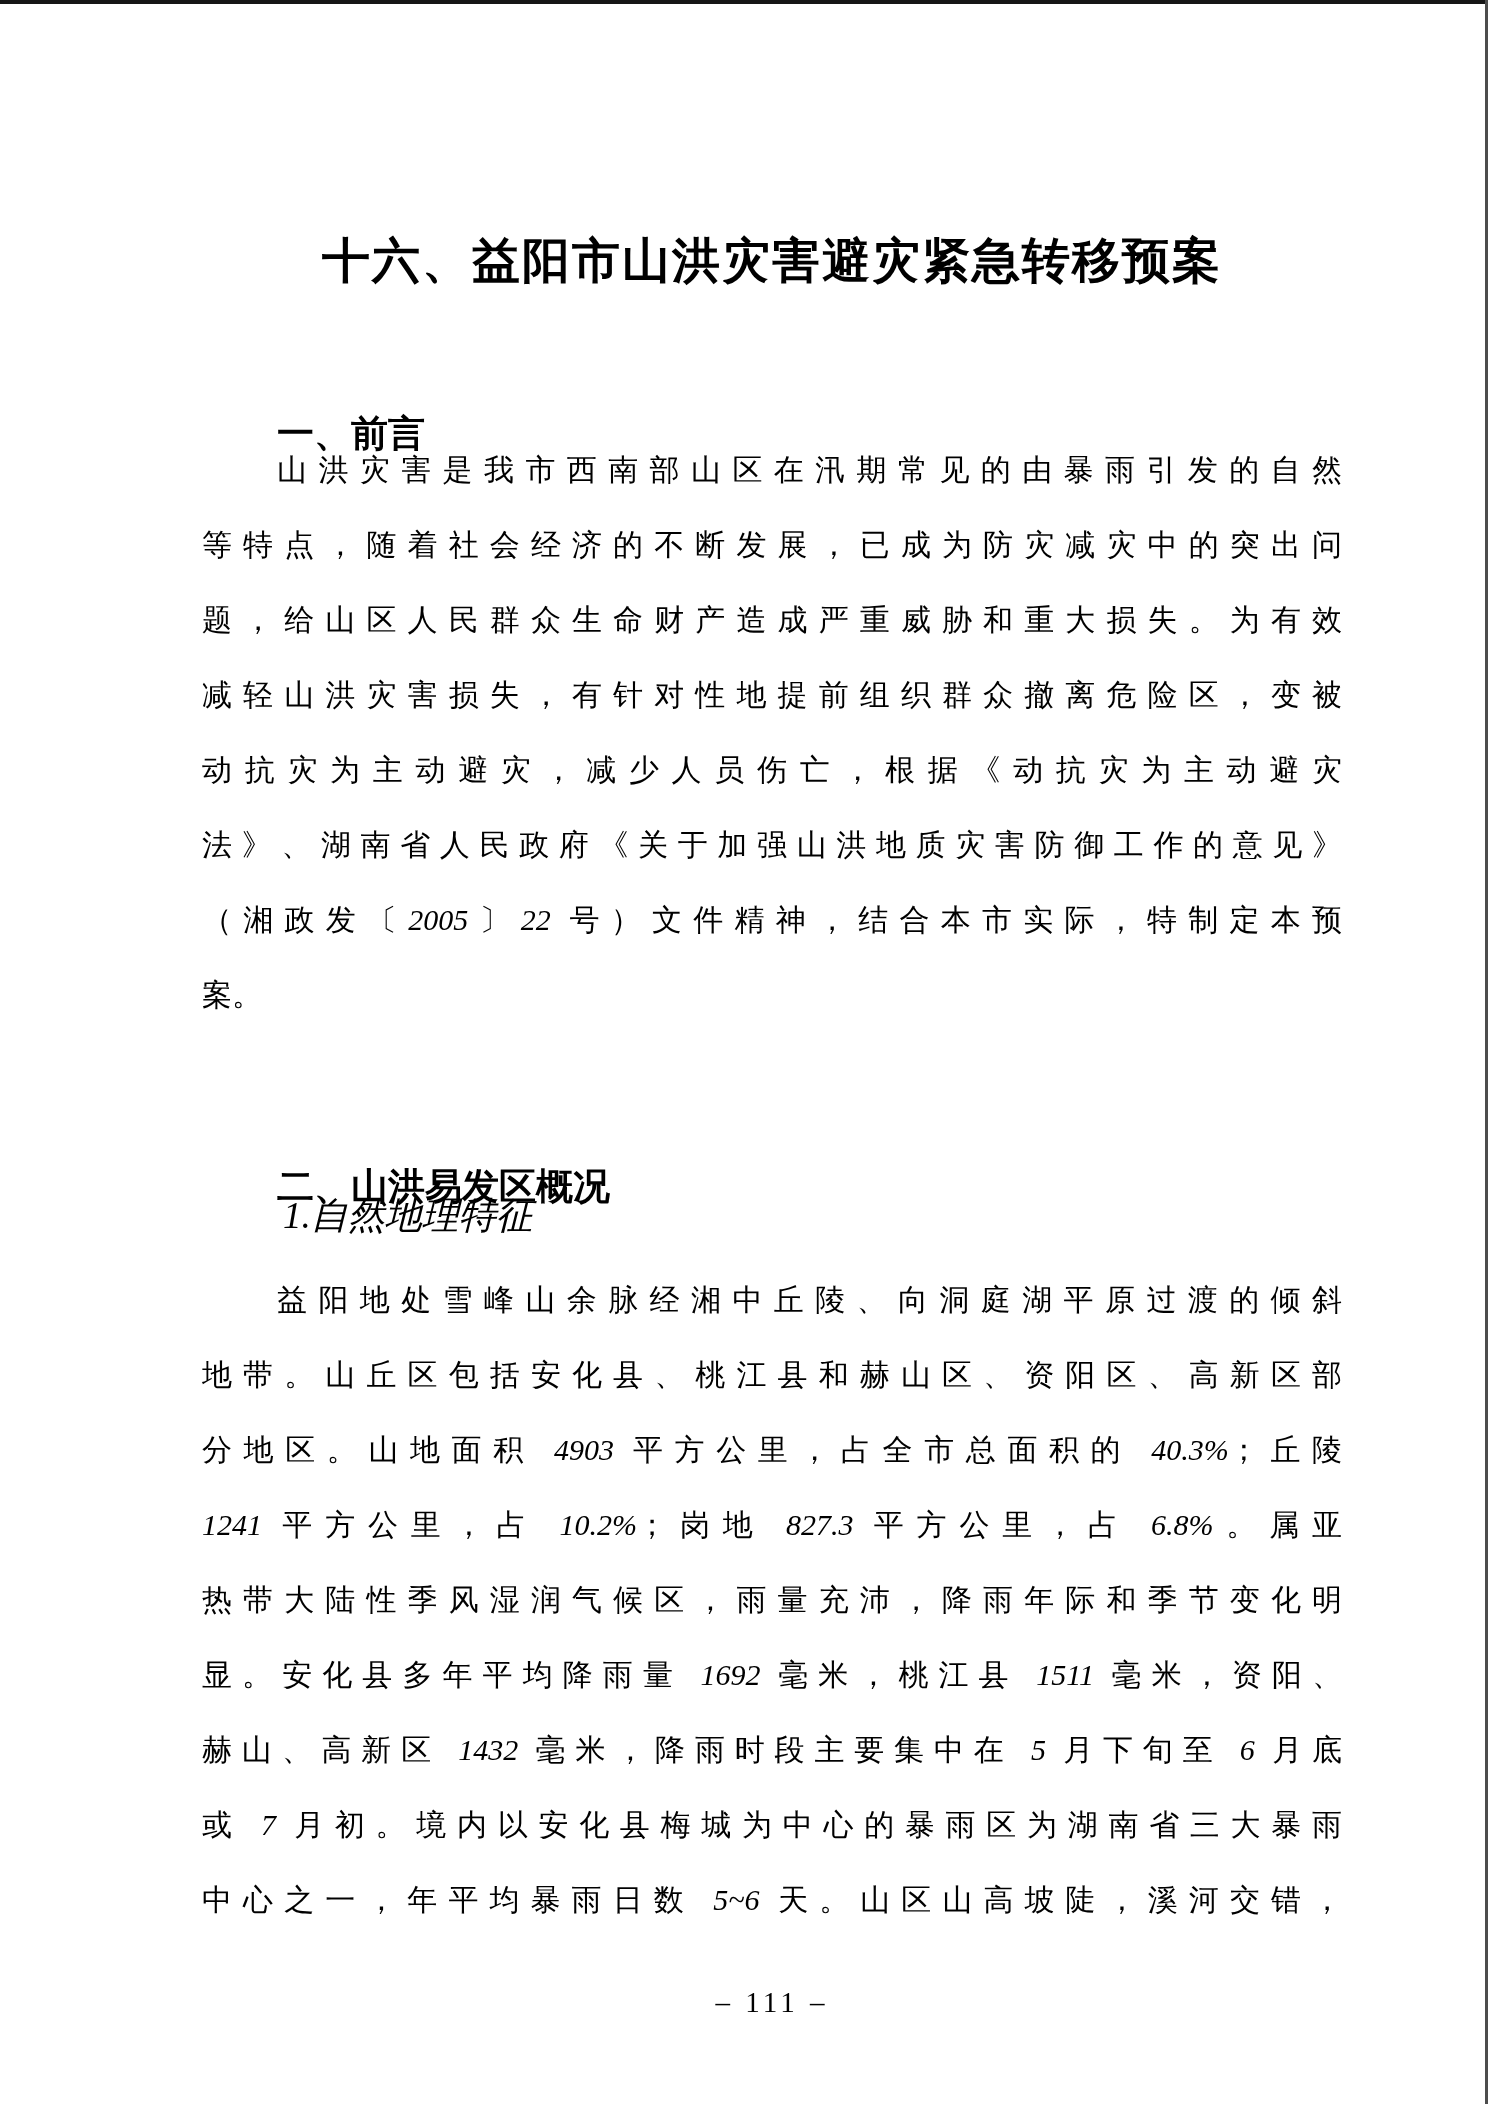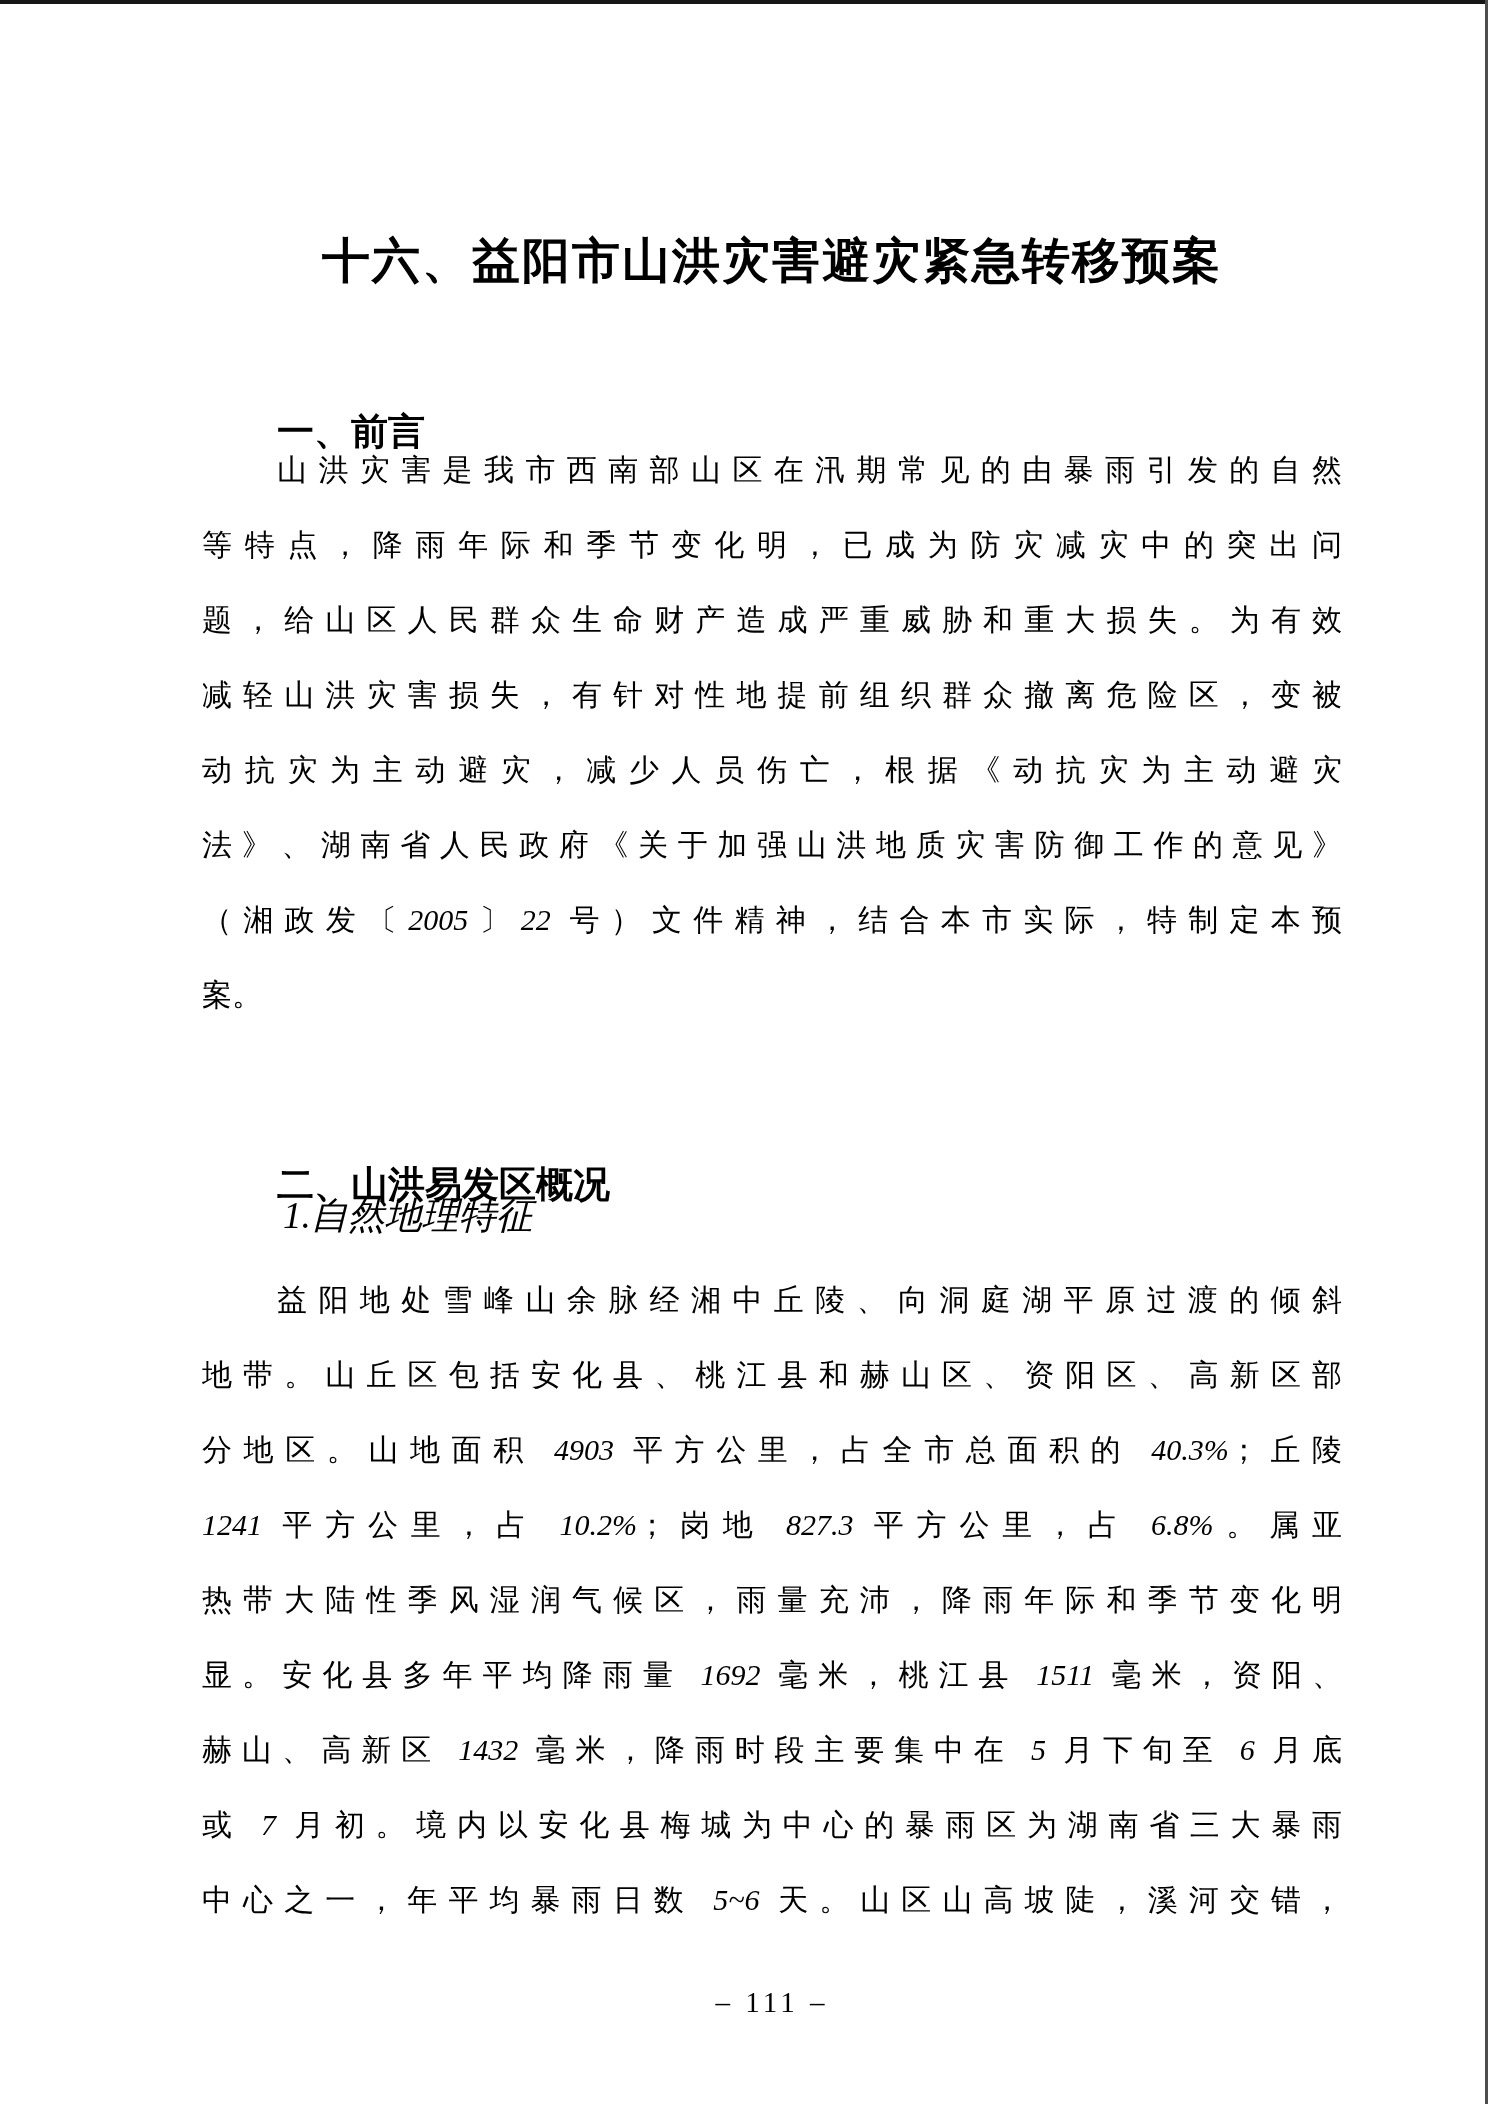--- a/index.html
+++ b/index.html
@@ -40,21 +40,21 @@
     font-weight: bold;
     font-size: 48px;
     line-height: 62px;
     letter-spacing: 2px;
     white-space: nowrap;
   }
   .section-heading {
     position: absolute;
     left: 202px;
     width: 1140px;
-    font-family: Liberation Mono, monospace;
+    font-family: Liberation Serif, serif;
     font-weight: bold;
     font-size: 37px;
     line-height: 46px;
     text-indent: 75px;
     white-space: nowrap;
   }
   #heading-preface { top: 380px; }
   #heading-overview { top: 1133px; }
   .sub-heading {
     position: absolute;
@@ -110,21 +110,21 @@
 
 <div class="scan-border-top"></div>
 <div class="scan-border-right"></div>
 
 <h1 class="doc-title">十六、益阳市山洪灾害避灾紧急转移预案</h1>
 
 <h2 class="section-heading" id="heading-preface">一、前言</h2>
 
 <div class="para" id="para-preface">
     <div class="line first">山洪灾害是我市西南部山区在汛期常见的由暴雨引发的自然</div>
-    <div class="line">等特点，降雨年际和季节变化明，已成为防灾减灾中的突出问</div>
+    <div class="line">等特点，随着社会经济的不断发展，已成为防灾减灾中的突出问</div>
     <div class="line">题，给山区人民群众生命财产造成严重威胁和重大损失。为有效</div>
     <div class="line">减轻山洪灾害损失，有针对性地提前组织群众撤离危险区，变被</div>
     <div class="line">动抗灾为主动避灾，减少人员伤亡，根据《动抗灾为主动避灾</div>
     <div class="line">法》、湖南省人民政府《关于加强山洪地质灾害防御工作的意见》</div>
     <div class="line">（湘政发〔<i>2005</i>〕<i>22</i> 号）文件精神，结合本市实际，特制定本预</div>
     <div class="line last-left">案。</div>
   </div>
 
 <h2 class="section-heading" id="heading-overview">二、山洪易发区概况</h2>
 

